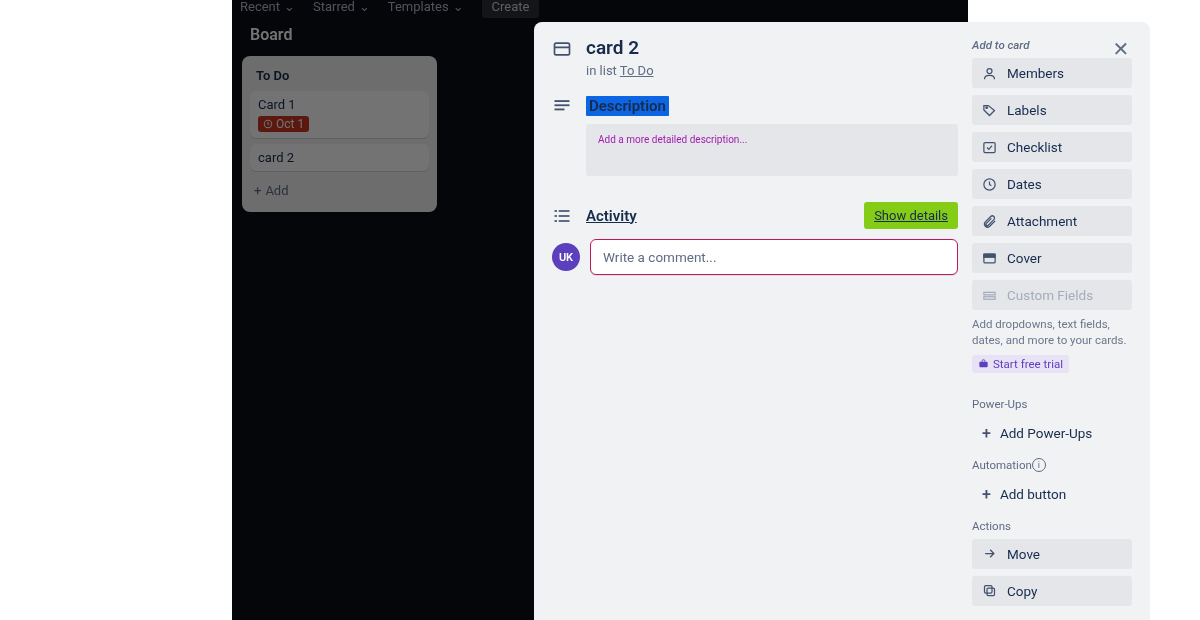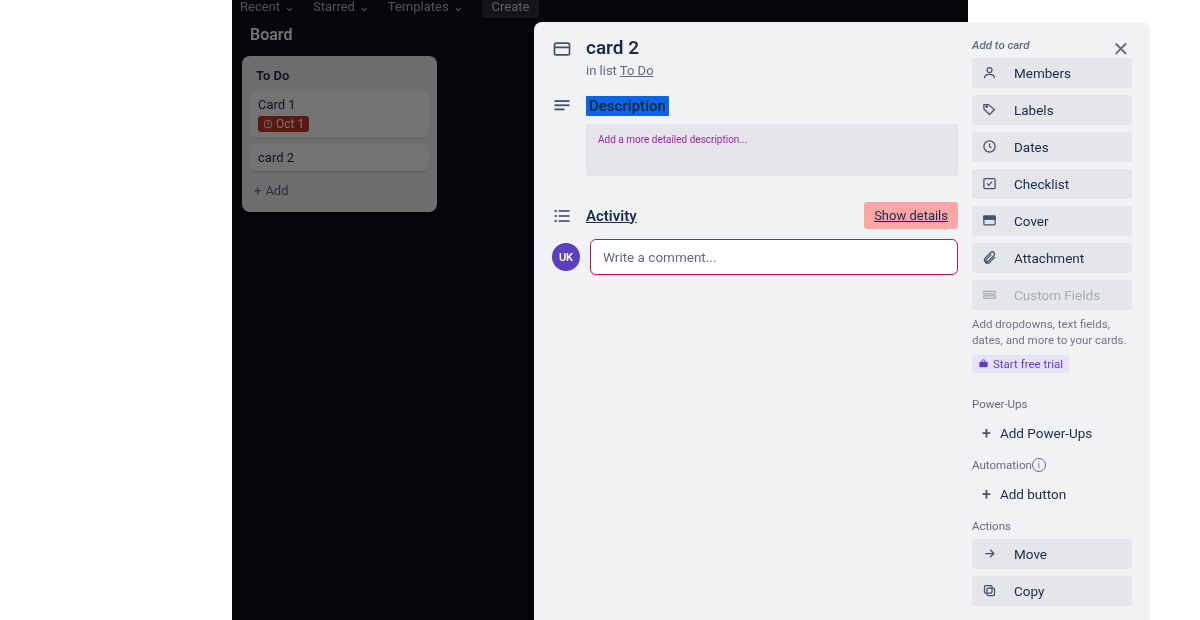--- a/index.html
+++ b/index.html
@@ -32,26 +32,26 @@
   .card-title { font-size:19px; font-weight:600; color:#172b4d;}
   .subtitle { margin-left:34px; font-size:13px; color:#5e6c84; margin-bottom:18px;}
   .subtitle .link { text-decoration:underline; color:#5e6c84; cursor:pointer;}
   .section { display:flex; align-items:center; gap:12px; margin-bottom:8px;}
   .section .icon { width:22px; color:#42526e; }
   .section .label { font-size:15px; font-weight:600; color:#172b4d;}
   .desc-label-hl { background:#0c66e4; color:#fff; padding:1px 3px; border-radius:1px;}
   .desc-box { margin-left:34px; background:#e4e6ea; border-radius:3px; padding:10px 12px; font-size:10px; color:#a21caf; margin-bottom:26px; cursor:pointer; min-height:52px;}
   .activity-row { display:flex; align-items:center; justify-content:space-between; margin-bottom:10px;text-decoration:underline;}
   .activity-row .lf { display:flex; align-items:center; gap:12px;}
-  .showdetails { background:#fca5a5; padding:6px 10px; border-radius:3px; font-size:13px; color:#172b4d; cursor:pointer;}
+  .showdetails { background:#84cc16; padding:6px 10px; border-radius:3px; font-size:13px; color:#172b4d; cursor:pointer;}
   .comment-row { display:flex; align-items:center; gap:10px; }
   .avatar { width:28px; height:28px; border-radius:50%; background:#5b3fbc; color:#fff; font-size:11px; font-weight:600; display:flex; align-items:center; justify-content:center; flex-shrink:0;}
   .comment-input { flex:1; background:#fff; border:1px solid #be185d; border-radius:6px; padding:9px 12px; font-size:13.5px; color:#5e6c84; cursor:text; box-shadow:0 1px 0 rgba(9,30,66,.1);}
   .side-heading { font-size:11.5px; color:#5e6c84; font-weight:500; margin-bottom:6px; margin-top:2px;font-style:italic;}
-  .side-btn { display:flex; gap:17px; background:#e4e6ea; padding:7px 10px; border-radius:3px; font-size:13.5px; color:#172b4d; margin-bottom:7px; cursor:pointer;}
+  .side-btn { display:flex; align-items:center; gap:10px; background:#e4e6ea; padding:7px 10px; border-radius:3px; font-size:13.5px; color:#172b4d; margin-bottom:7px; cursor:pointer;}
   .side-btn.disabled { color:#a5adba; }
   .side-btn .icn { width:15px; height:15px; display:flex; align-items:center; justify-content:center; color:#42526e; flex-shrink:0;}
   .side-btn.disabled .icn { color:#a5adba;}
   .side-note { font-size:11.5px; color:#6b778c; line-height:1.35; margin:2px 0 6px;}
   .trial-badge { display:inline-flex; align-items:center; gap:4px; background:#e9e2f7; color:#5b3fbc; font-size:11.5px; padding:2px 6px; border-radius:3px; cursor:pointer; margin-bottom:16px;}
   .side-sec-heading { font-size:11.5px; color:#5e6c84; margin:8px 0 6px; display:flex; align-items:center; justify-content:flex-start;}
   .info-ic { width:14px; height:14px; border:1.2px solid #5e6c84; border-radius:50%; font-size:9px; display:flex; align-items:center; justify-content:center; color:#5e6c84;}
   .side-plain { display:flex; align-items:center; gap:9px; padding:7px 10px; font-size:13.5px; color:#172b4d; cursor:pointer; margin-bottom:8px;}
   svg { display:block; }
 </style>
@@ -190,51 +190,51 @@
               <svg width="15" height="15" viewBox="0 0 24 24" fill="none" stroke="currentColor" stroke-width="2">
                 <path d="M20 12l-8 8-9-9V4h7z"></path>
                 <circle cx="7.5" cy="7.5" r="1.2" fill="currentColor"></circle>
               </svg>
             </span>
           <span>Labels</span>
         </div>
         <div class="side-btn">
           <span class="icn">
               <svg width="15" height="15" viewBox="0 0 24 24" fill="none" stroke="currentColor" stroke-width="2">
+                <rect x="3" y="4" width="18" height="16" rx="2"></rect>
+                <path d="M8 12l3 3 5-6"></path>
+              </svg>
+            </span>
+          <span>Checklist</span>
+        </div>
+        <div class="side-btn">
+          <span class="icn">
+              <svg width="15" height="15" viewBox="0 0 24 24" fill="none" stroke="currentColor" stroke-width="2">
                 <circle cx="12" cy="12" r="9"></circle>
                 <path d="M12 7v5l3 2"></path>
               </svg>
             </span>
           <span>Dates</span>
         </div>
         <div class="side-btn">
           <span class="icn">
               <svg width="15" height="15" viewBox="0 0 24 24" fill="none" stroke="currentColor" stroke-width="2">
-                <rect x="3" y="4" width="18" height="16" rx="2"></rect>
-                <path d="M8 12l3 3 5-6"></path>
-              </svg>
-            </span>
-          <span>Checklist</span>
+                <path d="M21 11l-9 9a5 5 0 01-7-7l9-9a3.5 3.5 0 015 5l-9 9a2 2 0 01-3-3l8-8"></path>
+              </svg>
+            </span>
+          <span>Attachment</span>
         </div>
         <div class="side-btn">
           <span class="icn">
               <svg width="15" height="15" viewBox="0 0 24 24" fill="none" stroke="currentColor" stroke-width="2">
                 <rect x="3" y="5" width="18" height="14" rx="2"></rect>
                 <rect x="3" y="5" width="18" height="5" fill="currentColor"></rect>
               </svg>
             </span>
           <span>Cover</span>
-        </div>
-        <div class="side-btn">
-          <span class="icn">
-              <svg width="15" height="15" viewBox="0 0 24 24" fill="none" stroke="currentColor" stroke-width="2">
-                <path d="M21 11l-9 9a5 5 0 01-7-7l9-9a3.5 3.5 0 015 5l-9 9a2 2 0 01-3-3l8-8"></path>
-              </svg>
-            </span>
-          <span>Attachment</span>
         </div>
         <div class="side-btn disabled">
           <span class="icn">
               <svg width="15" height="15" viewBox="0 0 24 24" fill="none" stroke="currentColor" stroke-width="2">
                 <rect x="3" y="7" width="18" height="4"></rect>
                 <rect x="3" y="14" width="18" height="4"></rect>
               </svg>
             </span>
           <span>Custom Fields</span>
         </div>

